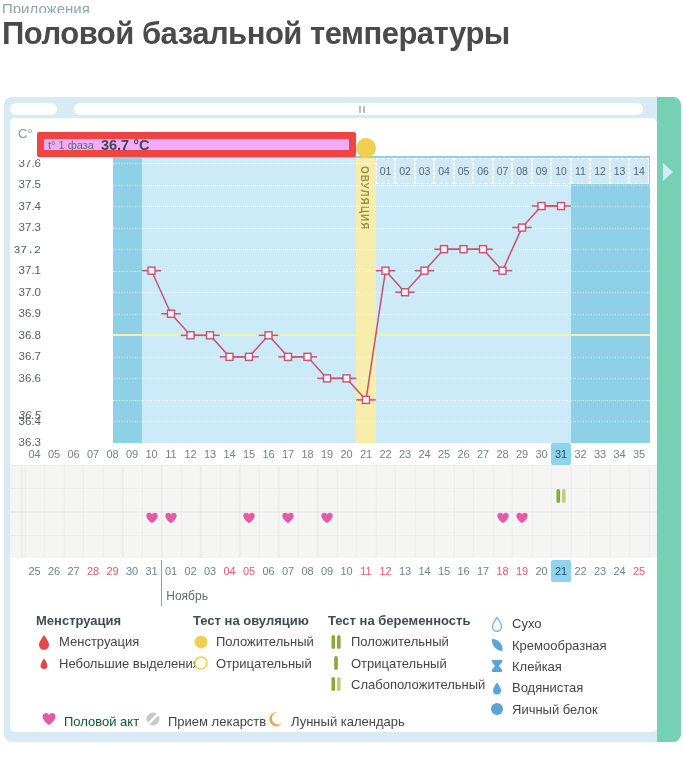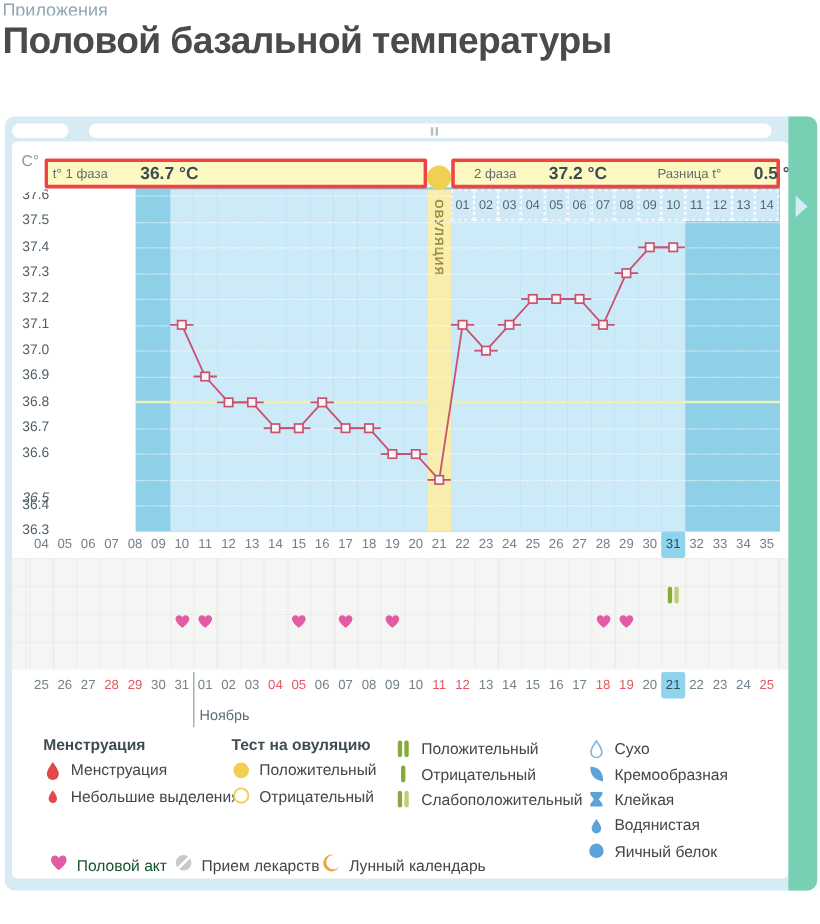--- a/index.html
+++ b/index.html
@@ -24,23 +24,23 @@
   #scroll-handle { position:absolute; left:50%; top:2.5px; width:6px; height:7px;
     border-left:2px solid #b4bfc4; border-right:2px solid #b4bfc4; }
 
   
   #card { position:absolute; left:6px; top:21px; width:647px; height:614px;
     background:#fff; border-radius:5px; overflow:hidden; }
 
   #cdeg-box { position:absolute; left:0; top:0; width:27px; height:42px; background:#fff;
     z-index:6; font-size:13px; color:#8898a0; padding:8px 0 0 8px; }
 
-  .phase-box { position:absolute; top:14px; height:25px; background:#fef9c3;
-    border:3px solid #ef4444; border-radius:2px; z-index:4; display:flex;
-    align-items:center; white-space:nowrap;gap:20px; }
+  .phase-box { position:absolute; top:14px; height:25px; background:#f0abfc;
+    border:7px solid #ef4444; border-radius:2px; z-index:4; display:flex;
+    align-items:center; white-space:nowrap; }
   #phase1 { left:27px; width:319px; padding-left:4px; }
   #phase2 { left:366px; width:274px; padding-left:16px; }
   .ph-label { font-size:11px; color:#5d6d74; margin-right:7px; }
   .ph-value { font-size:14.5px; color:#3c4c53; font-weight:bold; margin-right:22px; }
   #ovu-circle { position:absolute; left:346px; top:20px; width:20px; height:20px;
     border-radius:50%; background:#f1cf51; z-index:5; }
 
   #cells2 { position:absolute; top:40px; height:26px; z-index:3; }
   .cell2 { position:absolute; top:0; width:19.5px; height:26px; background:#cfe9f6;
     border:1px dashed rgba(255,255,255,.9); font-size:10.5px; color:#57676f;
@@ -107,26 +107,20 @@
     <div class="pill" id="pill-left"></div>
     <div class="pill" id="pill-main">
       <span id="scroll-handle"></span>
     </div>
 
     <div id="card">
 
       <div class="phase-box" id="phase1">
         <span class="ph-label">t° 1 фаза</span>
         <span class="ph-value">36.7 °C</span>
-      </div>
-      <div class="phase-box" id="phase2">
-        <span class="ph-label">2 фаза</span>
-        <span class="ph-value">37.2 °C</span>
-        <span class="ph-label">Разница t°</span>
-        <span class="ph-value">0.5 °C</span>
       </div>
       <div id="ovu-circle"></div>
 
       <div id="cells2">
           <div class="cell2" style="left: 365.75px;">01</div>
           <div class="cell2" style="left: 385.25px;">02</div>
           <div class="cell2" style="left: 404.75px;">03</div>
           <div class="cell2" style="left: 424.25px;">04</div>
           <div class="cell2" style="left: 443.75px;">05</div>
           <div class="cell2" style="left: 463.25px;">06</div>
@@ -247,21 +241,21 @@
             <rect x="444.5" y="46.57599999999999" width="7" height="7" fill="#fdf4f6" stroke="#c8516f" stroke-width="1.4"></rect>
           </svg>
         </div>
 
       <div id="cdeg-box">C°</div>
       <div id="yaxis">
           <span class="ytick" style="top: 0.5px;">37.6</span>
           <span class="ytick" style="top: 22.038px;">37.5</span>
           <span class="ytick" style="top: 43.576px;">37.4</span>
           <span class="ytick" style="top: 65.114px;">37.3</span>
-          <span class="ytick" style="top: 86.652px;">37.2</span>
+          <span class="ytick" style="top: 86.652px; font-family: Liberation Mono, monospace;">37.2</span>
           <span class="ytick" style="top: 108.19px;">37.1</span>
           <span class="ytick" style="top: 129.728px;">37.0</span>
           <span class="ytick" style="top: 151.266px;">36.9</span>
           <span class="ytick" style="top: 172.804px;">36.8</span>
           <span class="ytick" style="top: 194.342px; text-align: center;">36.7</span>
           <span class="ytick" style="top: 215.88px;">36.6</span>
           <span class="ytick" style="top: 253px; font-style: italic;">36.5</span>
           <span class="ytick" style="top: 258.956px;">36.4</span>
           <span class="ytick" style="top: 280.494px;">36.3</span>
         </div>
@@ -399,20 +393,21 @@
             <div class="leg-item">
               <span class="ic">
                 <svg width="16" height="16" viewBox="0 0 16 16">
                   <circle cx="8" cy="8" r="6" fill="#fff" stroke="#f1cf51" stroke-width="1.6"></circle>
                 </svg>
               </span>
               <span class="lb">Отрицательный</span>
             </div>
           </div>
           <div class="leg-col" style="left: 318px;">
+            <div class="leg-header">Тест на беременность</div>
             <div class="leg-item">
               <span class="ic">
                 <svg width="16" height="16" viewBox="0 0 16 16">
                   <rect x="3.5" y="1" width="3.6" height="14" rx="1.8" fill="#84aa39"></rect>
                   <rect x="9" y="1" width="3.6" height="14" rx="1.8" fill="#84aa39"></rect>
                 </svg>
               </span>
               <span class="lb">Положительный</span>
             </div>
             <div class="leg-item">

